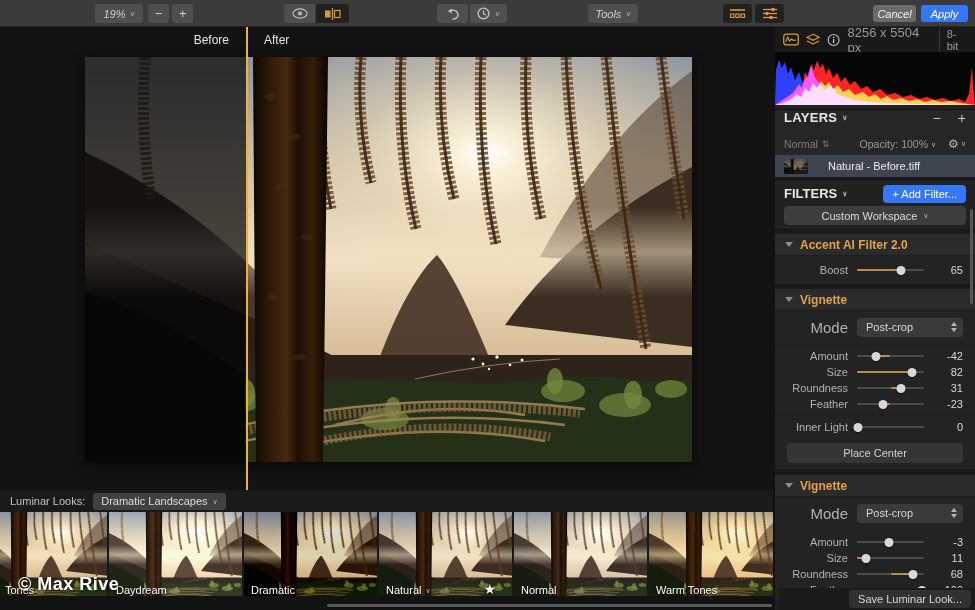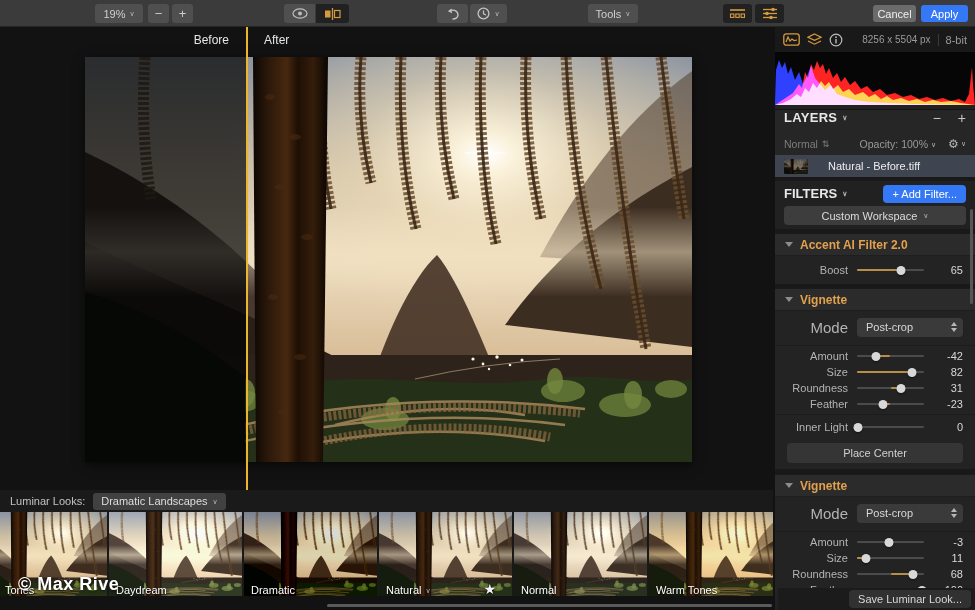--- a/index.html
+++ b/index.html
@@ -4,21 +4,21 @@
 <style>
   *{margin:0;padding:0;box-sizing:border-box;}
   html,body{width:975px;height:610px;background:#121212;overflow:hidden;
     font-family:"Liberation Sans",sans-serif;-webkit-font-smoothing:antialiased;}
   .app{position:absolute;inset:0;width:975px;height:610px;background:#121212;}
 
   
   .toolbar{position:absolute;left:0;top:0;width:975px;height:27px;background:#3b3b3b;
     border-bottom:1px solid #262626;}
   .tbtn{position:absolute;top:4px;height:19px;background:#4f4f4f;border-radius:3px;
-    display:flex;align-items:center;justify-content:center;color:#cfcfcf;font-size:11px;gap:4px;}
+    display:flex;align-items:center;justify-content:center;color:#cfcfcf;font-size:11px;gap:4px;font-style:italic;}
   .tbtn.dark{background:#212121;}
   .chev{font-size:7px;color:#b5b5b5;line-height:1;}
   .zoom-pill{left:95px;width:48px;}
   .minus-btn{left:148px;width:21px;font-size:13px;}
   .plus-btn{left:172px;width:21px;font-size:13px;}
   .eye-btn{left:284px;width:31px;border-radius:3px 0 0 3px;}
   .compare-btn{left:316px;width:33px;border-radius:0 3px 3px 0;}
   .undo-btn{left:437px;width:31px;}
   .history-btn{left:470px;width:37px;}
   .tools-btn{left:588px;width:50px;}
@@ -57,21 +57,21 @@
   .f-dramatic svg{filter:contrast(1.25) brightness(.85) saturate(1.15);}
   .f-normal svg{filter:brightness(1.04) saturate(.8);}
   .f-warm svg{filter:sepia(.35) saturate(1.5) brightness(.95);}
   .hscroll{position:absolute;left:327px;top:604px;width:445px;height:3px;background:#5a5a5a;border-radius:2px;}
   .watermark{position:absolute;left:18px;top:574px;color:#fff;font-size:18px;font-weight:bold;
     z-index:30;text-shadow:0 1px 3px rgba(0,0,0,.7);letter-spacing:.5px;}
 
   
   .rpanel{position:absolute;left:775px;top:27px;width:200px;height:583px;background:#212121;overflow:hidden;}
   .r-infostrip{height:25px;background:#191919;display:flex;align-items:center;padding:0 8px;gap:7px;}
-  .dim-text{color:#9a9a9a;font-size:10px;margin-left:auto;}
+  .dim-text{color:#9a9a9a;font-size:13px;margin-left:auto;}
   .bit-text{color:#9a9a9a;font-size:11px;border-left:1px solid #3a3a3a;padding-left:7px;}
   .histogram{height:53px;background:#060606;}
   .lay-header{height:24px;background:#262626;display:flex;align-items:flex-start;padding:0 9px;border-top:1px solid #141414;}
   .lay-title{color:#e8e8e8;font-size:13px;font-weight:bold;letter-spacing:.3px;display:flex;gap:5px;align-items:center;}
   .lay-plusminus{margin-left:auto;display:flex;gap:17px;color:#c8c8c8;font-size:14px;}
   .blend-row{height:22px;background:#262626;display:flex;align-items:center;padding:0 9px;font-size:10.5px;color:#7d7d7d;gap:4px;}
   .opacity-group{margin-left:auto;color:#9a9a9a;display:flex;align-items:center;gap:3px;}
   .gear{color:#b5b5b5;font-size:12px;font-family:"DejaVu Sans",sans-serif;margin-left:8px;display:flex;align-items:center;gap:2px;}
   .layer-row{height:22px;background:#3e4450;display:flex;align-items:center;padding:0 9px;gap:20px;}
   .layer-thumb{width:24px;height:15px;border-radius:2px;overflow:hidden;background:#000;flex:0 0 auto;}

